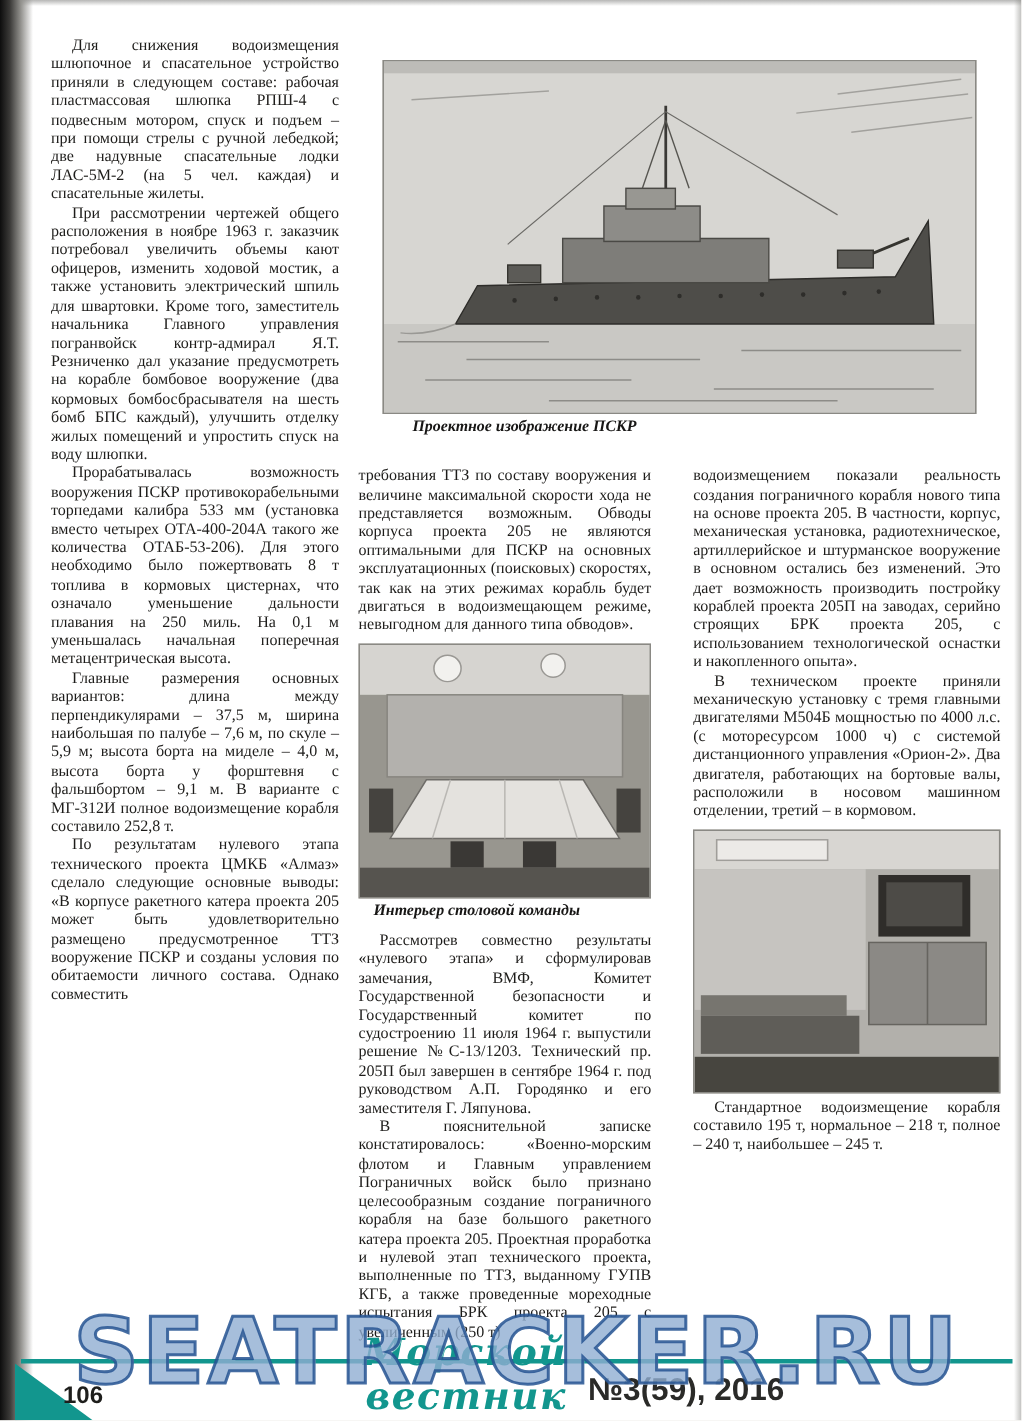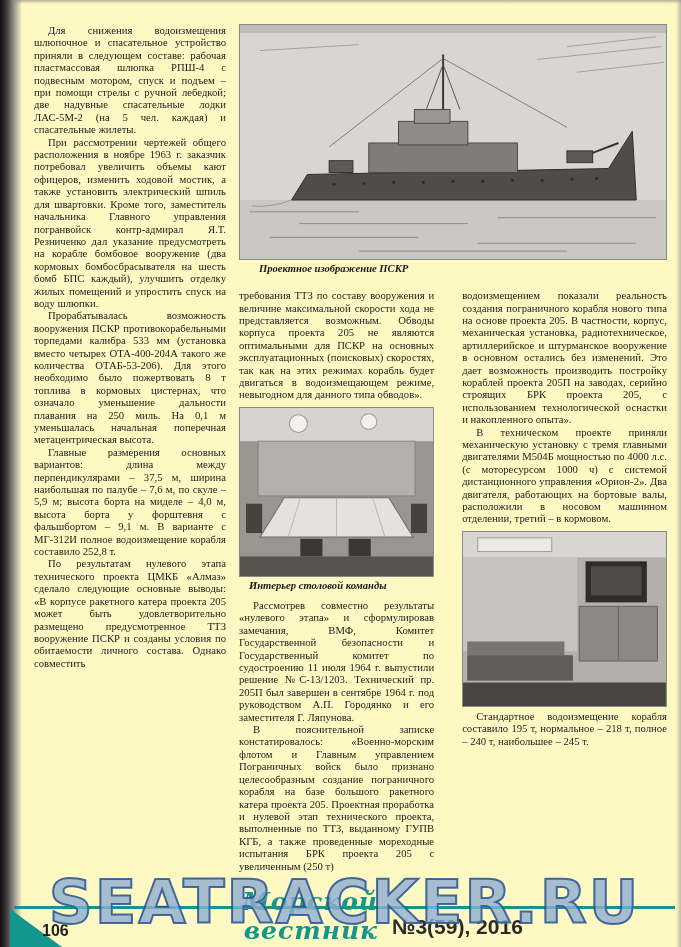--- a/index.html
+++ b/index.html
@@ -3,21 +3,21 @@
 <meta charset="utf-8">
 <style>
   * { margin:0; padding:0; box-sizing:border-box; }
   html,body { width:681px; height:947px; }
   body {
     font-family:"Liberation Serif","DejaVu Serif",serif;
     background:#e9e8e4;
     position:relative;
     overflow:hidden;
   }
-  .page { position:absolute; inset:0; background:#fef9c3; overflow:hidden; }
+  .page { position:absolute; inset:0; background:#ffffff; overflow:hidden; }
 
   
   .scan-left {
     position:absolute; left:0; top:0; bottom:0; width:22px; z-index:6;
     background:linear-gradient(to right,#0d0d0d 0%,#3b3a38 30%,#908f8b 62%,rgba(246,245,241,0) 100%);
   }
   .scan-top { position:absolute; top:0; left:0; right:0; height:4px; z-index:6;
     background:linear-gradient(to bottom,rgba(110,110,108,.5),rgba(110,110,108,0)); }
   .scan-right { position:absolute; top:0; right:0; bottom:0; width:5px; z-index:6;
     background:linear-gradient(to left,rgba(140,140,136,.55),rgba(140,140,136,0)); }
@@ -32,21 +32,21 @@
 
   p { text-indent:14px; }
   p.cont { text-indent:0; }
 
   figure { margin:6px 0 3px; }
   .photo { display:block; width:100%; border:1px solid #8a8984; background:#c9c8c4; }
   .fig-caption {
     font-style:italic; font-weight:bold; font-size:10.6px; color:#171615;
     text-align:left; padding:3px 0 4px 10px; line-height:1.15;
   }
-  .ship-figure { margin:0; }
+  .ship-figure { margin:16px; }
   .ship-figure .fig-caption { padding-left:20px; }
 
   
   .footer { position:absolute; left:0; right:0; bottom:0; height:46px; z-index:7; }
   .footer-rule { position:absolute; top:5px; left:14px; right:6px; height:3px; background:#12968e; }
   .corner-wedge {
     position:absolute; bottom:0; left:10px; width:52px; height:38px; background:#12968e;
     clip-path:polygon(0 0, 100% 100%, 0 100%);
   }
   .page-num {

